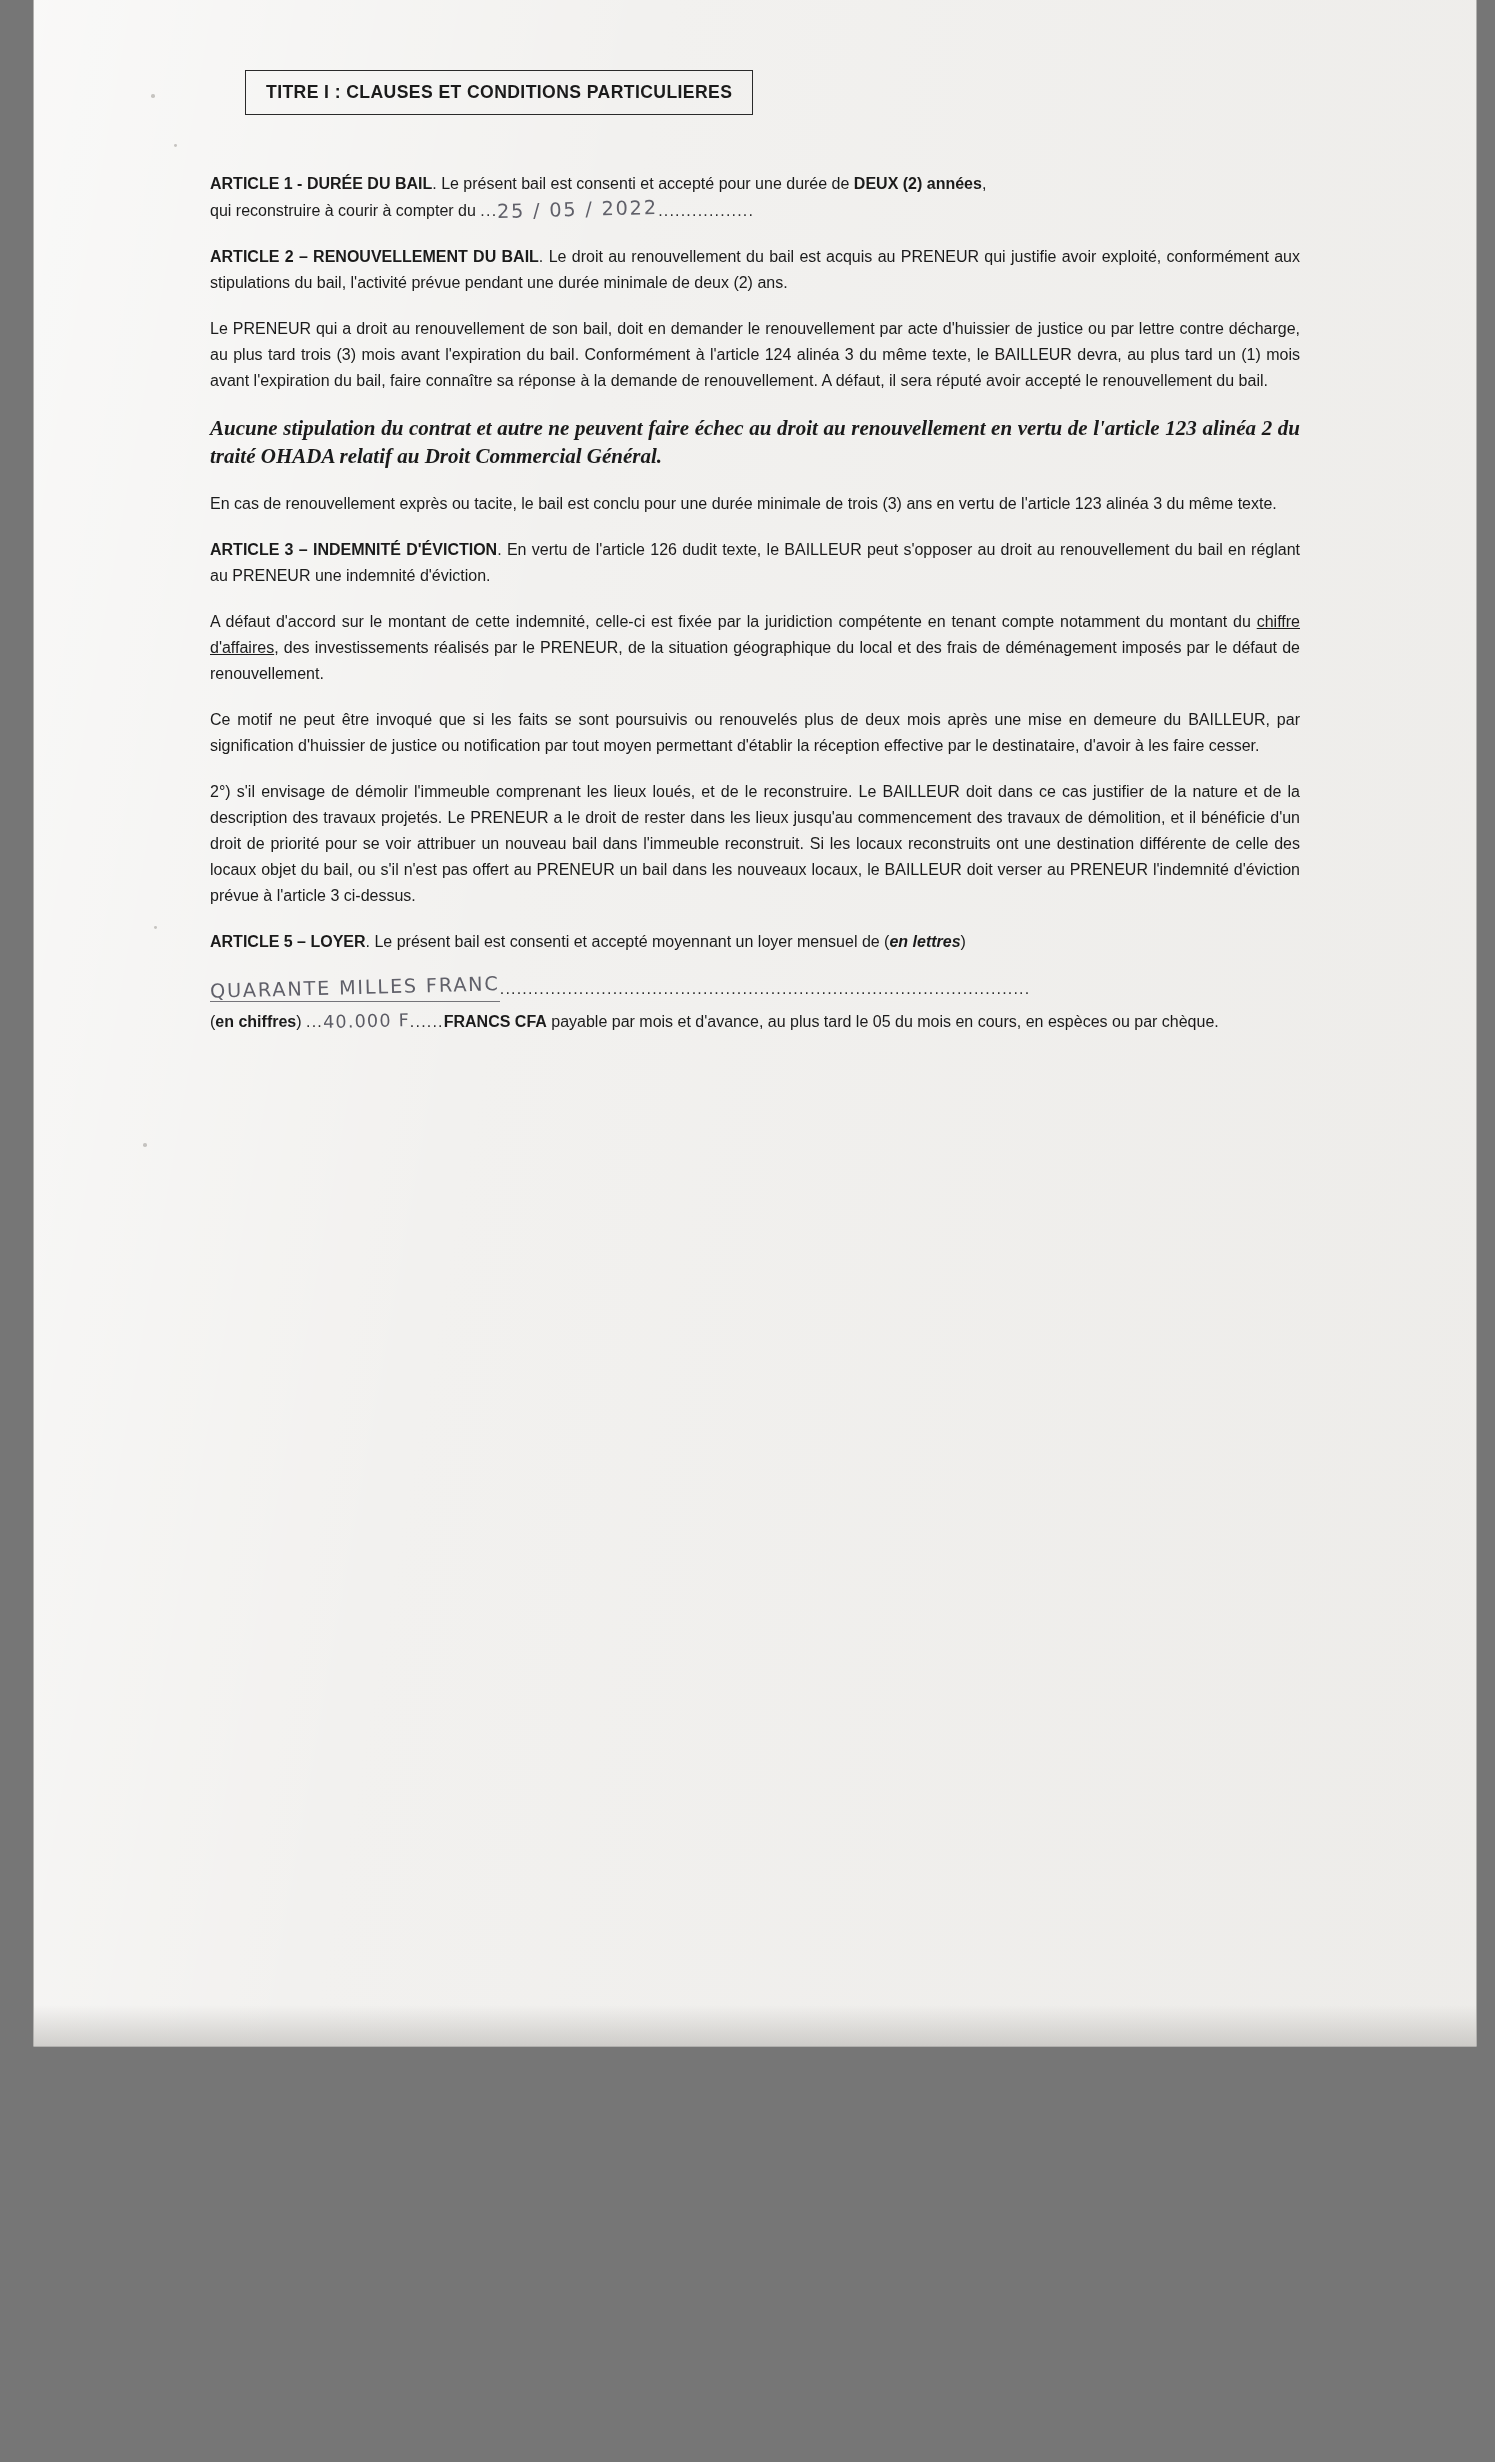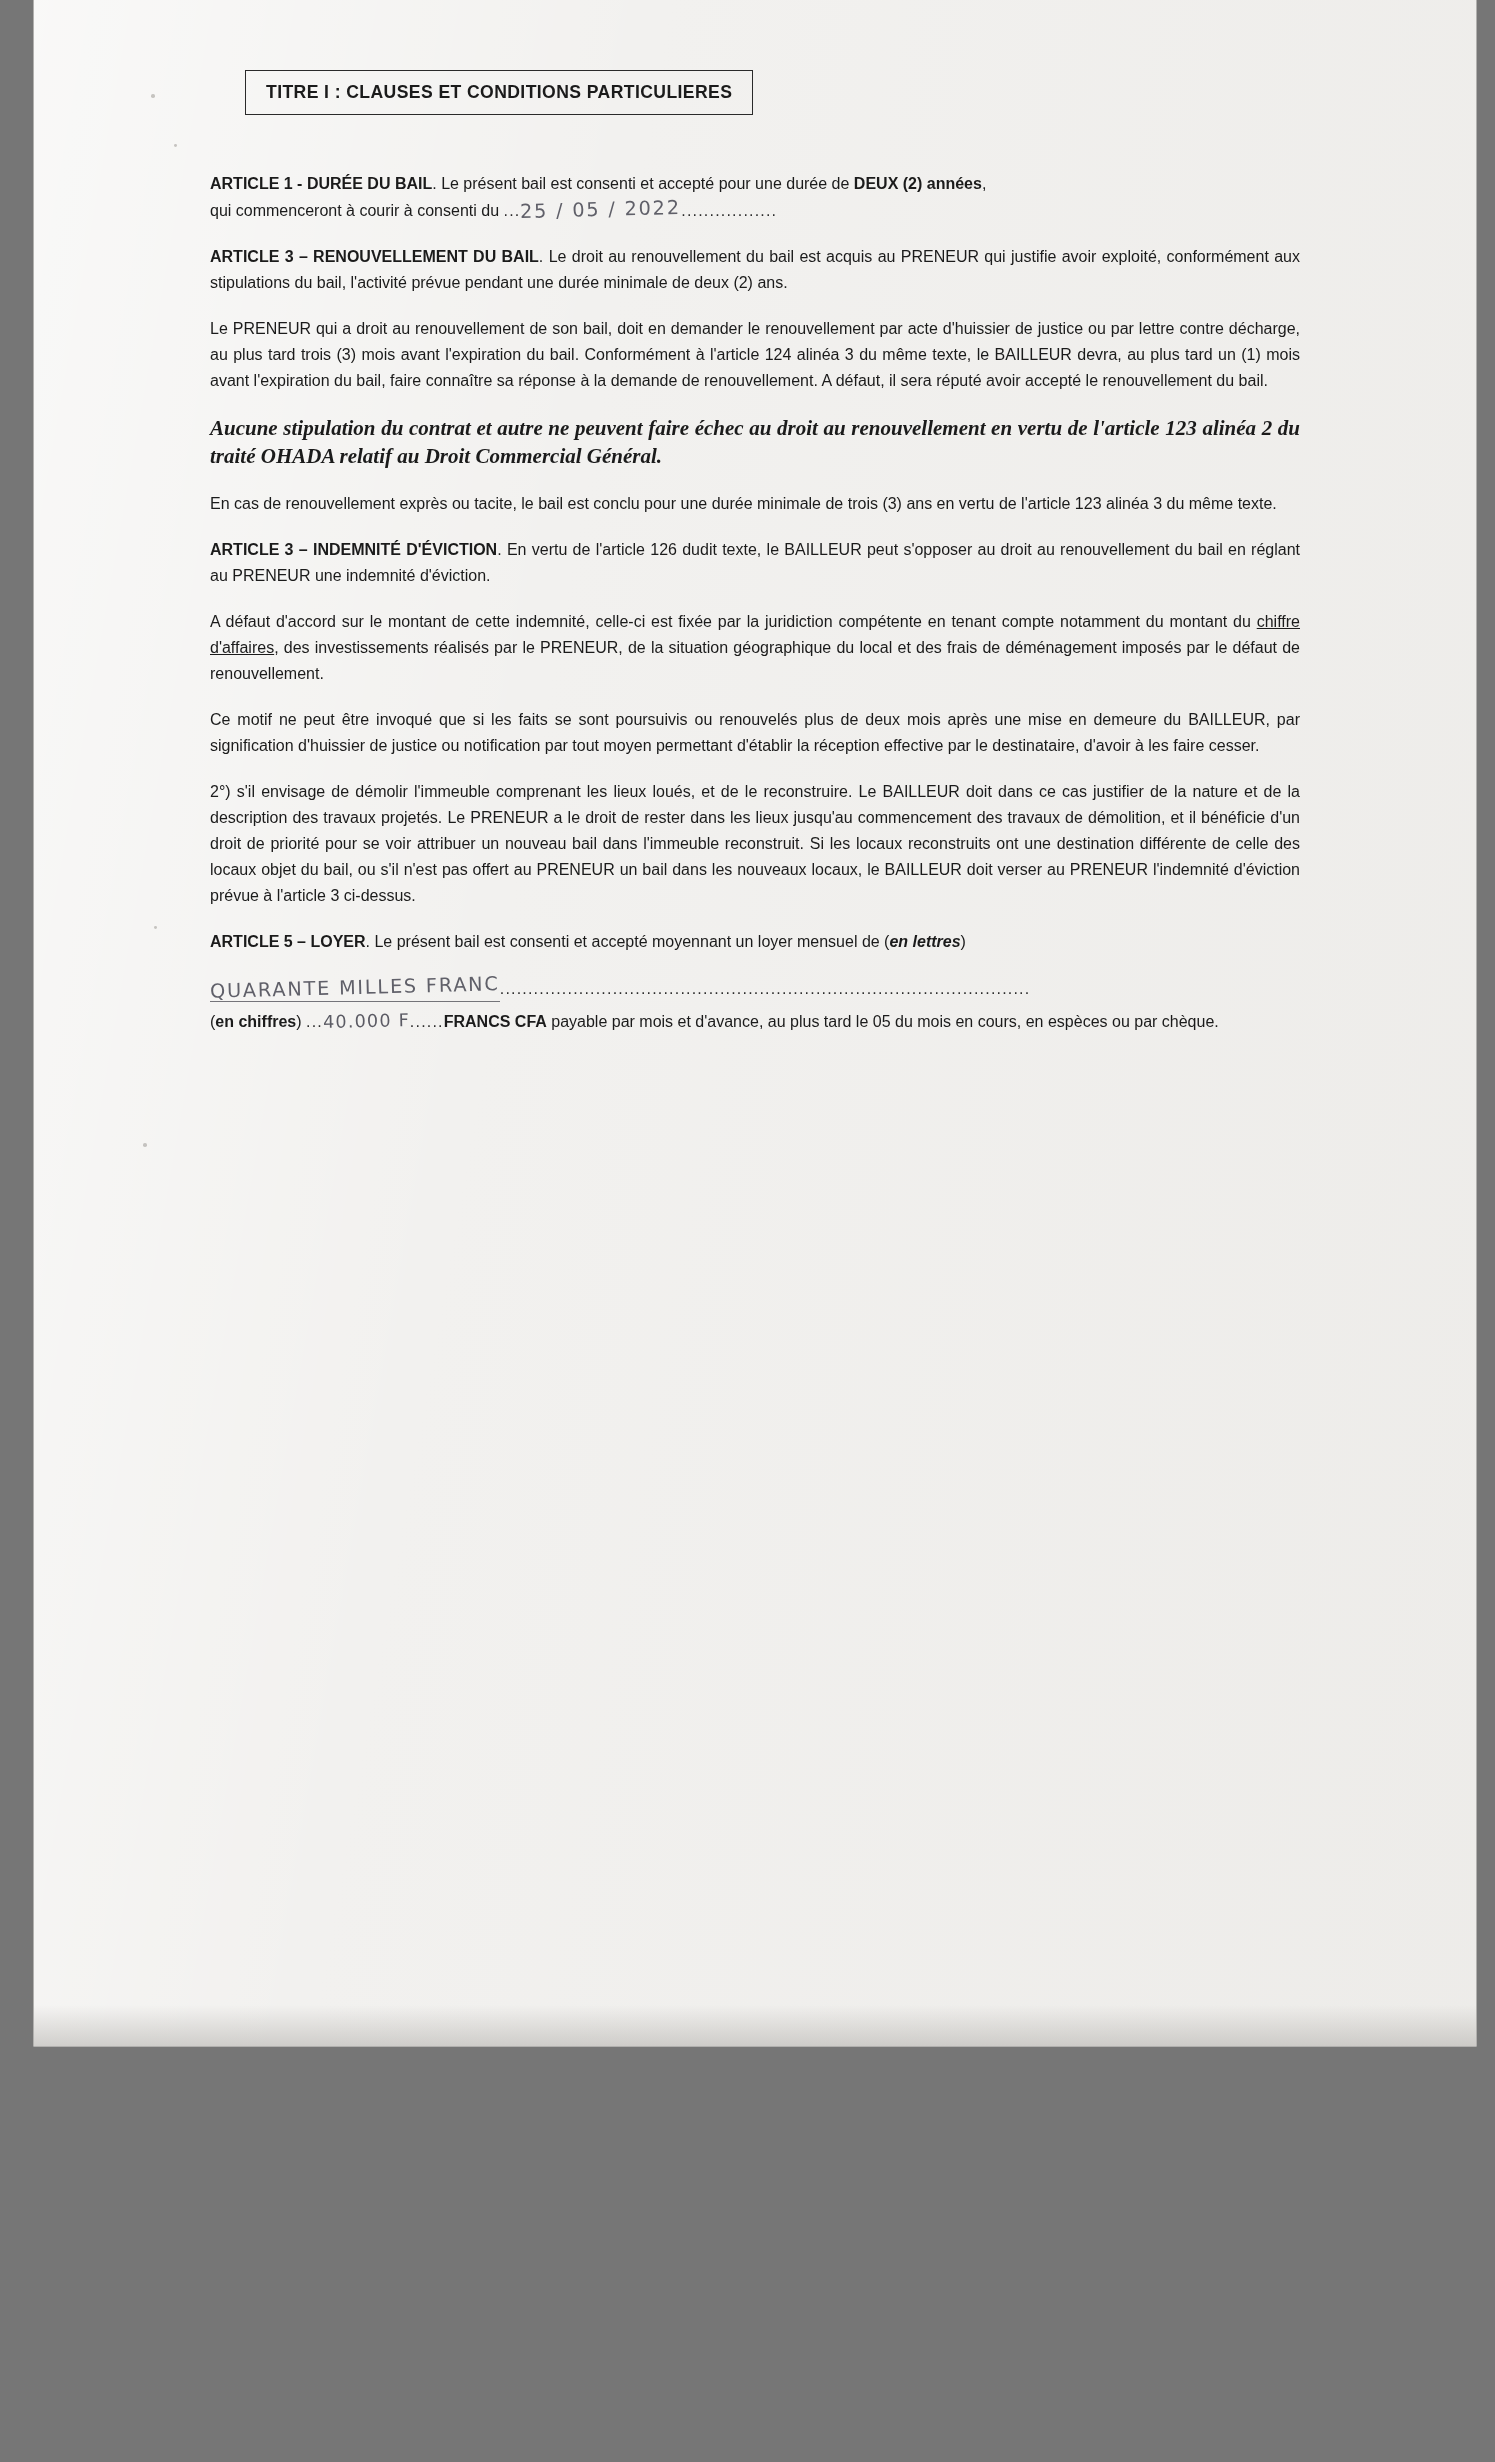--- a/index.html
+++ b/index.html
@@ -153,26 +153,26 @@
     <div class="content">
 
       
       <div class="title-box">
         <div class="title-text">TITRE I : CLAUSES ET CONDITIONS PARTICULIERES</div>
       </div>
 
       
       <p class="par">
         <span class="b">ARTICLE 1 - DURÉE DU BAIL</span><span>. Le présent bail est consenti et accepté pour une durée de </span><span class="b">DEUX (2) années</span><span>,</span><br>
-        <span>qui  commenceront à courir à consenti du </span><span class="dots">...</span><span class="hand-big">25 / 05 / 2022</span><span class="dots">.................</span>
-      </p>
-
-      
-      <p class="par">
-        <span class="b">ARTICLE 3 – RENOUVELLEMENT DU BAIL</span><span>. Le droit au  renouvellement du bail est acquis au PRENEUR qui justifie avoir exploité, conformément aux stipulations du bail, l'activité prévue pendant une durée minimale de deux (2) ans.</span>
+        <span>qui  reconstruire à courir à compter du </span><span class="dots">...</span><span class="hand-big">25 / 05 / 2022</span><span class="dots">.................</span>
+      </p>
+
+      
+      <p class="par">
+        <span class="b">ARTICLE 2 – RENOUVELLEMENT DU BAIL</span><span>. Le droit au  renouvellement du bail est acquis au PRENEUR qui justifie avoir exploité, conformément aux stipulations du bail, l'activité prévue pendant une durée minimale de deux (2) ans.</span>
       </p>
 
       <p class="par">Le PRENEUR qui a droit au renouvellement de son bail, doit en demander le renouvellement par acte d'huissier de justice ou par lettre contre décharge, au plus tard trois (3) mois avant l'expiration du bail. Conformément à l'article 124 alinéa 3 du même texte, le BAILLEUR devra, au plus tard un (1) mois avant l'expiration du bail, faire connaître sa réponse à la demande de renouvellement. A défaut, il sera réputé avoir accepté le renouvellement du bail.</p>
 
       <p class="italic-block">Aucune stipulation du contrat et autre ne peuvent faire échec au droit au renouvellement en vertu de l'article 123 alinéa 2 du traité OHADA relatif au Droit Commercial Général.</p>
 
       <p class="par">En cas de renouvellement exprès ou tacite, le bail est conclu pour une durée minimale de trois (3) ans en vertu de l'article 123 alinéa 3 du même texte.</p>
 
       
       <p class="par">

